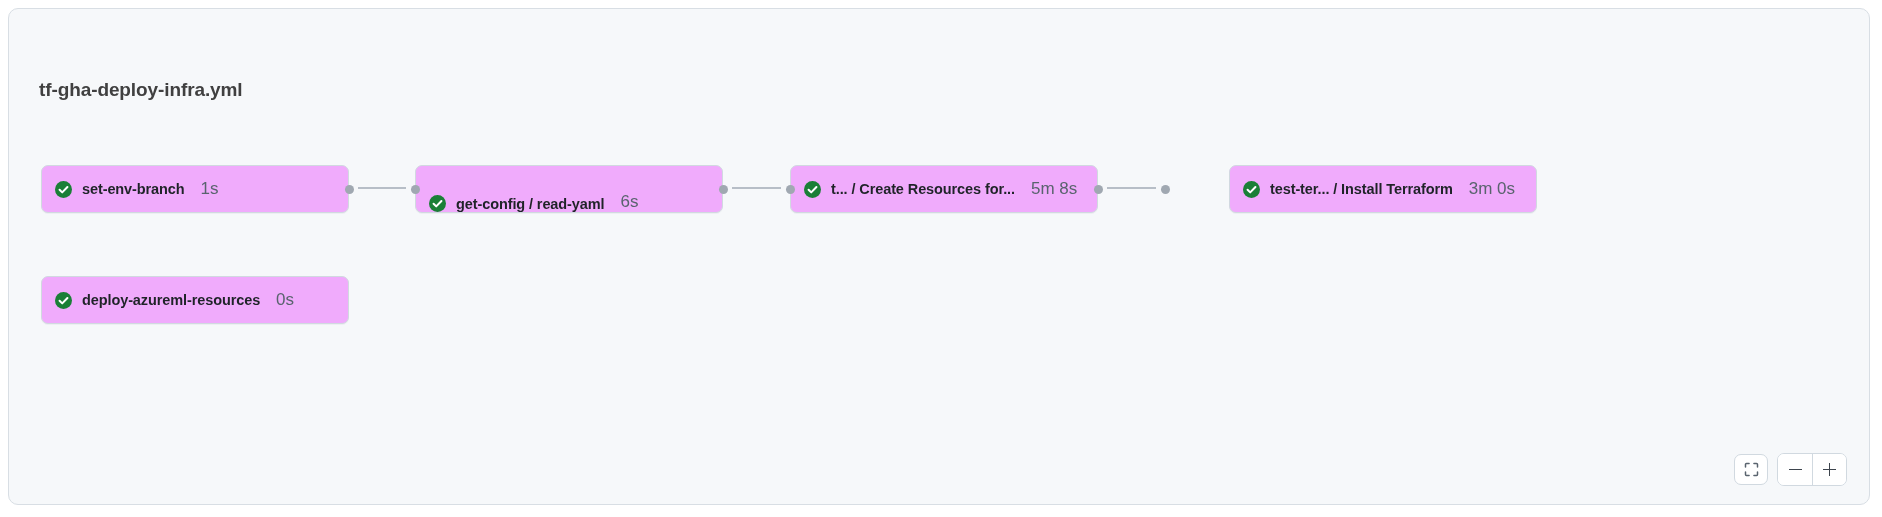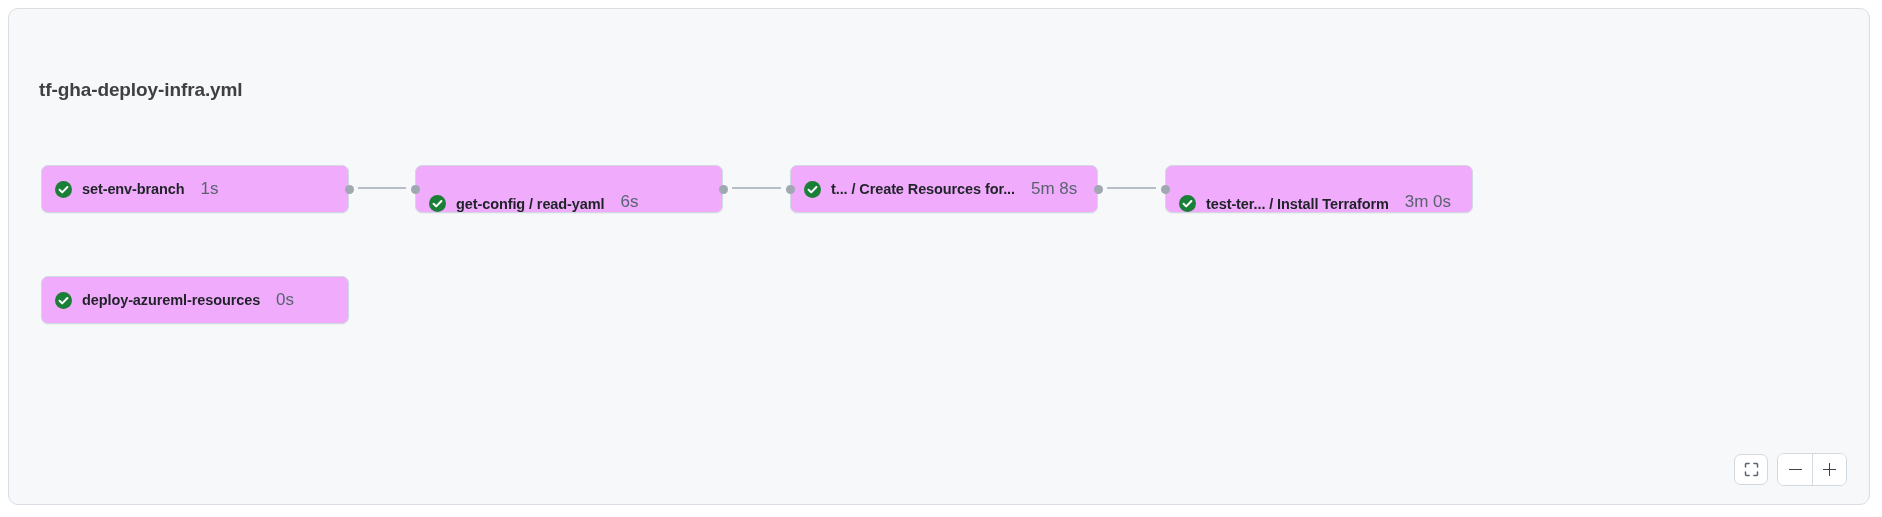--- a/index.html
+++ b/index.html
@@ -217,21 +217,21 @@
       <div class="node" style="left: 781px; top: 156px; width: 308px;">
         <svg class="node-status" viewBox="0 0 16 16">
           <circle cx="8" cy="8" r="8" fill="#1a7f37"></circle>
           <path d="M4.3 8.2l2.5 2.5 4.9-5.1" stroke="#ffffff" stroke-width="1.9" stroke-linecap="round" stroke-linejoin="round" fill="none"></path>
         </svg>
         <span class="node-label">t... / Create Resources for...</span>
         <span class="node-duration">5m 8s</span>
       </div>
       <div class="edge-dot" style="left: 1084.5px; top: 175.5px;"></div>
       <div class="edge-dot" style="left: 776.5px; top: 175.5px;"></div>
-      <div class="node" style="left: 1156px; top: 156px; width: 308px; align-items: flex-end;">
+      <div class="node" style="left: 1220px; top: 156px; width: 308px;">
         <svg class="node-status" viewBox="0 0 16 16">
           <circle cx="8" cy="8" r="8" fill="#1a7f37"></circle>
           <path d="M4.3 8.2l2.5 2.5 4.9-5.1" stroke="#ffffff" stroke-width="1.9" stroke-linecap="round" stroke-linejoin="round" fill="none"></path>
         </svg>
         <span class="node-label">test-ter... / Install Terraform</span>
         <span class="node-duration">3m 0s</span>
       </div>
       <div class="edge-dot" style="left: 1151.5px; top: 175.5px;"></div>
       <div class="node" style="left: 32px; top: 267px; width: 308px;">
         <svg class="node-status" viewBox="0 0 16 16">

